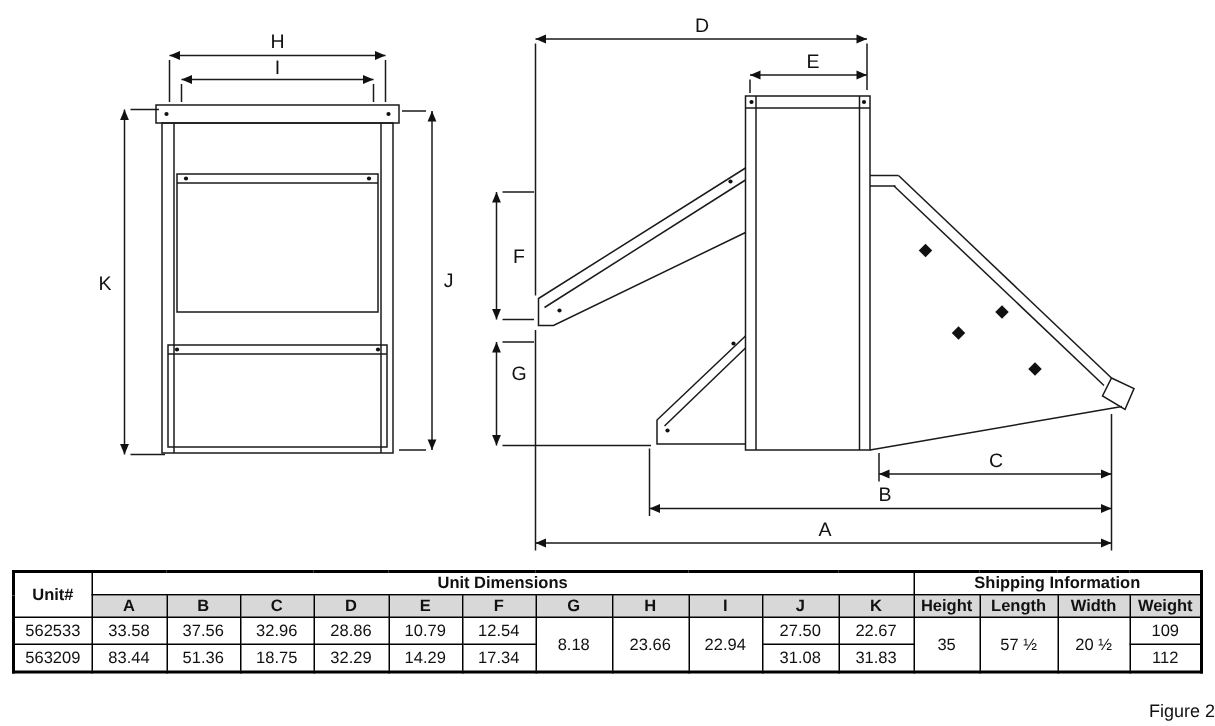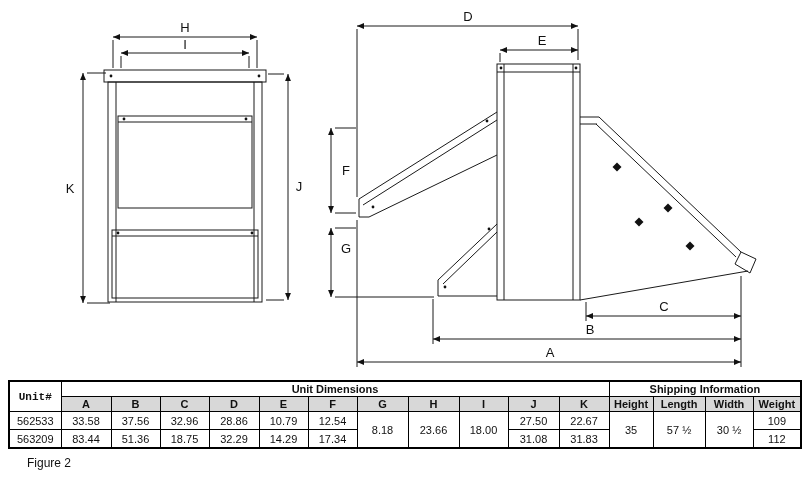--- a/index.html
+++ b/index.html
@@ -18,23 +18,23 @@
     border-collapse:collapse; border:2px solid #000;
     font-size:11px;
   }
   table.spec th, table.spec td {
     border:1px solid #000; padding:0 1px; text-align:center; vertical-align:middle;
     overflow:hidden; white-space:nowrap;
   }
   table.spec th { font-weight:bold; }
   tr.hdr1 th { height:14px; background:#fff; }
   tr.hdr2 th { height:14px; background:#d8d8d8; }
-  th.unitcol { background:#d8d8d8;font-family:Liberation Mono, monospace; }
+  th.unitcol { background:#d8d8d8; }
   tr.datarow td { height:17px; font-weight:normal; background:#fff; }
-  .caption { text-align:left; font-size:12px; margin-top:7px;padding-left:27px; }
+  .caption { text-align:right; font-size:12px; margin-top:18px;padding-left:27px; }
 </style>
 </head>
 <body>
 
 <div class="page">
 
   <svg class="drawing" viewBox="0 0 810 376" xmlns="http://www.w3.org/2000/svg">
     <defs>
       <marker id="arr" viewBox="0 0 10 10" refX="10" refY="5" markerWidth="9" markerHeight="7" orient="auto-start-reverse" markerUnits="userSpaceOnUse">
         <path d="M0,0.8 L10,5 L0,9.2 Z" fill="#111"></path>
@@ -214,26 +214,26 @@
     <tr class="datarow">
       <td>562533</td>
       <td>33.58</td>
       <td>37.56</td>
       <td>32.96</td>
       <td>28.86</td>
       <td>10.79</td>
       <td>12.54</td>
       <td rowspan="2">8.18</td>
       <td rowspan="2">23.66</td>
-      <td rowspan="2">18.00</td>
+      <td rowspan="2">22.94</td>
       <td>27.50</td>
       <td>22.67</td>
       <td rowspan="2">35</td>
       <td rowspan="2">57 ½</td>
-      <td rowspan="2">30 ½</td>
+      <td rowspan="2">20 ½</td>
       <td>109</td>
     </tr>
     <tr class="datarow">
       <td>563209</td>
       <td>83.44</td>
       <td>51.36</td>
       <td>18.75</td>
       <td>32.29</td>
       <td>14.29</td>
       <td>17.34</td>

